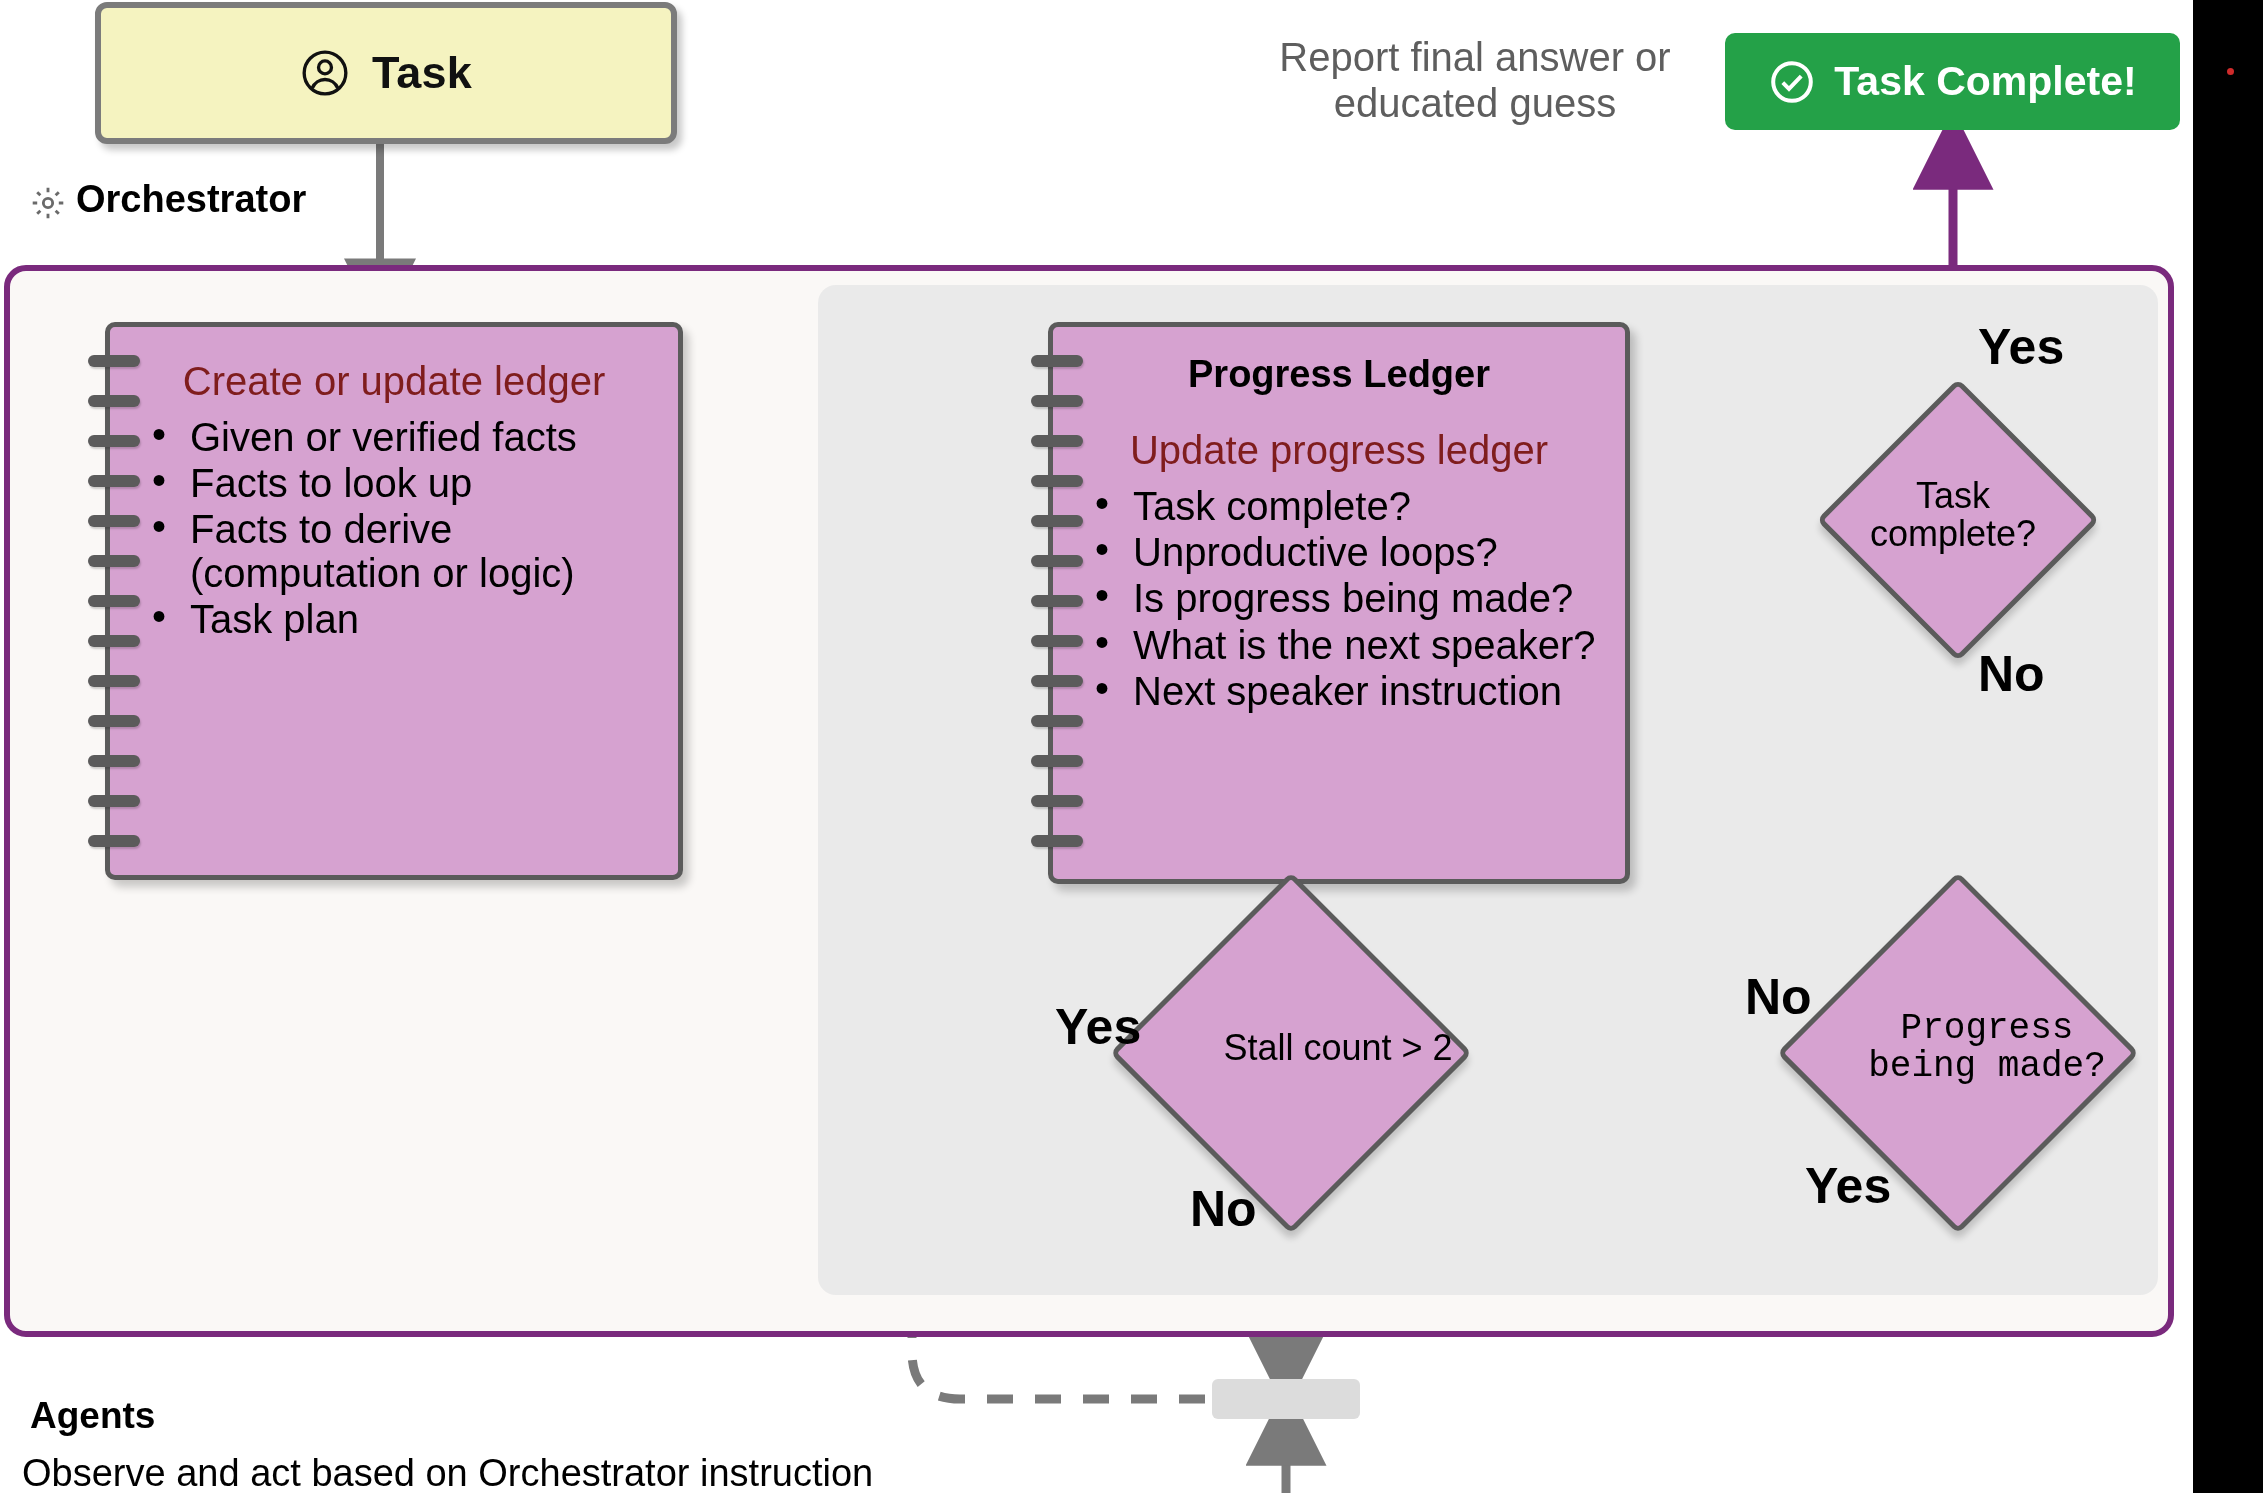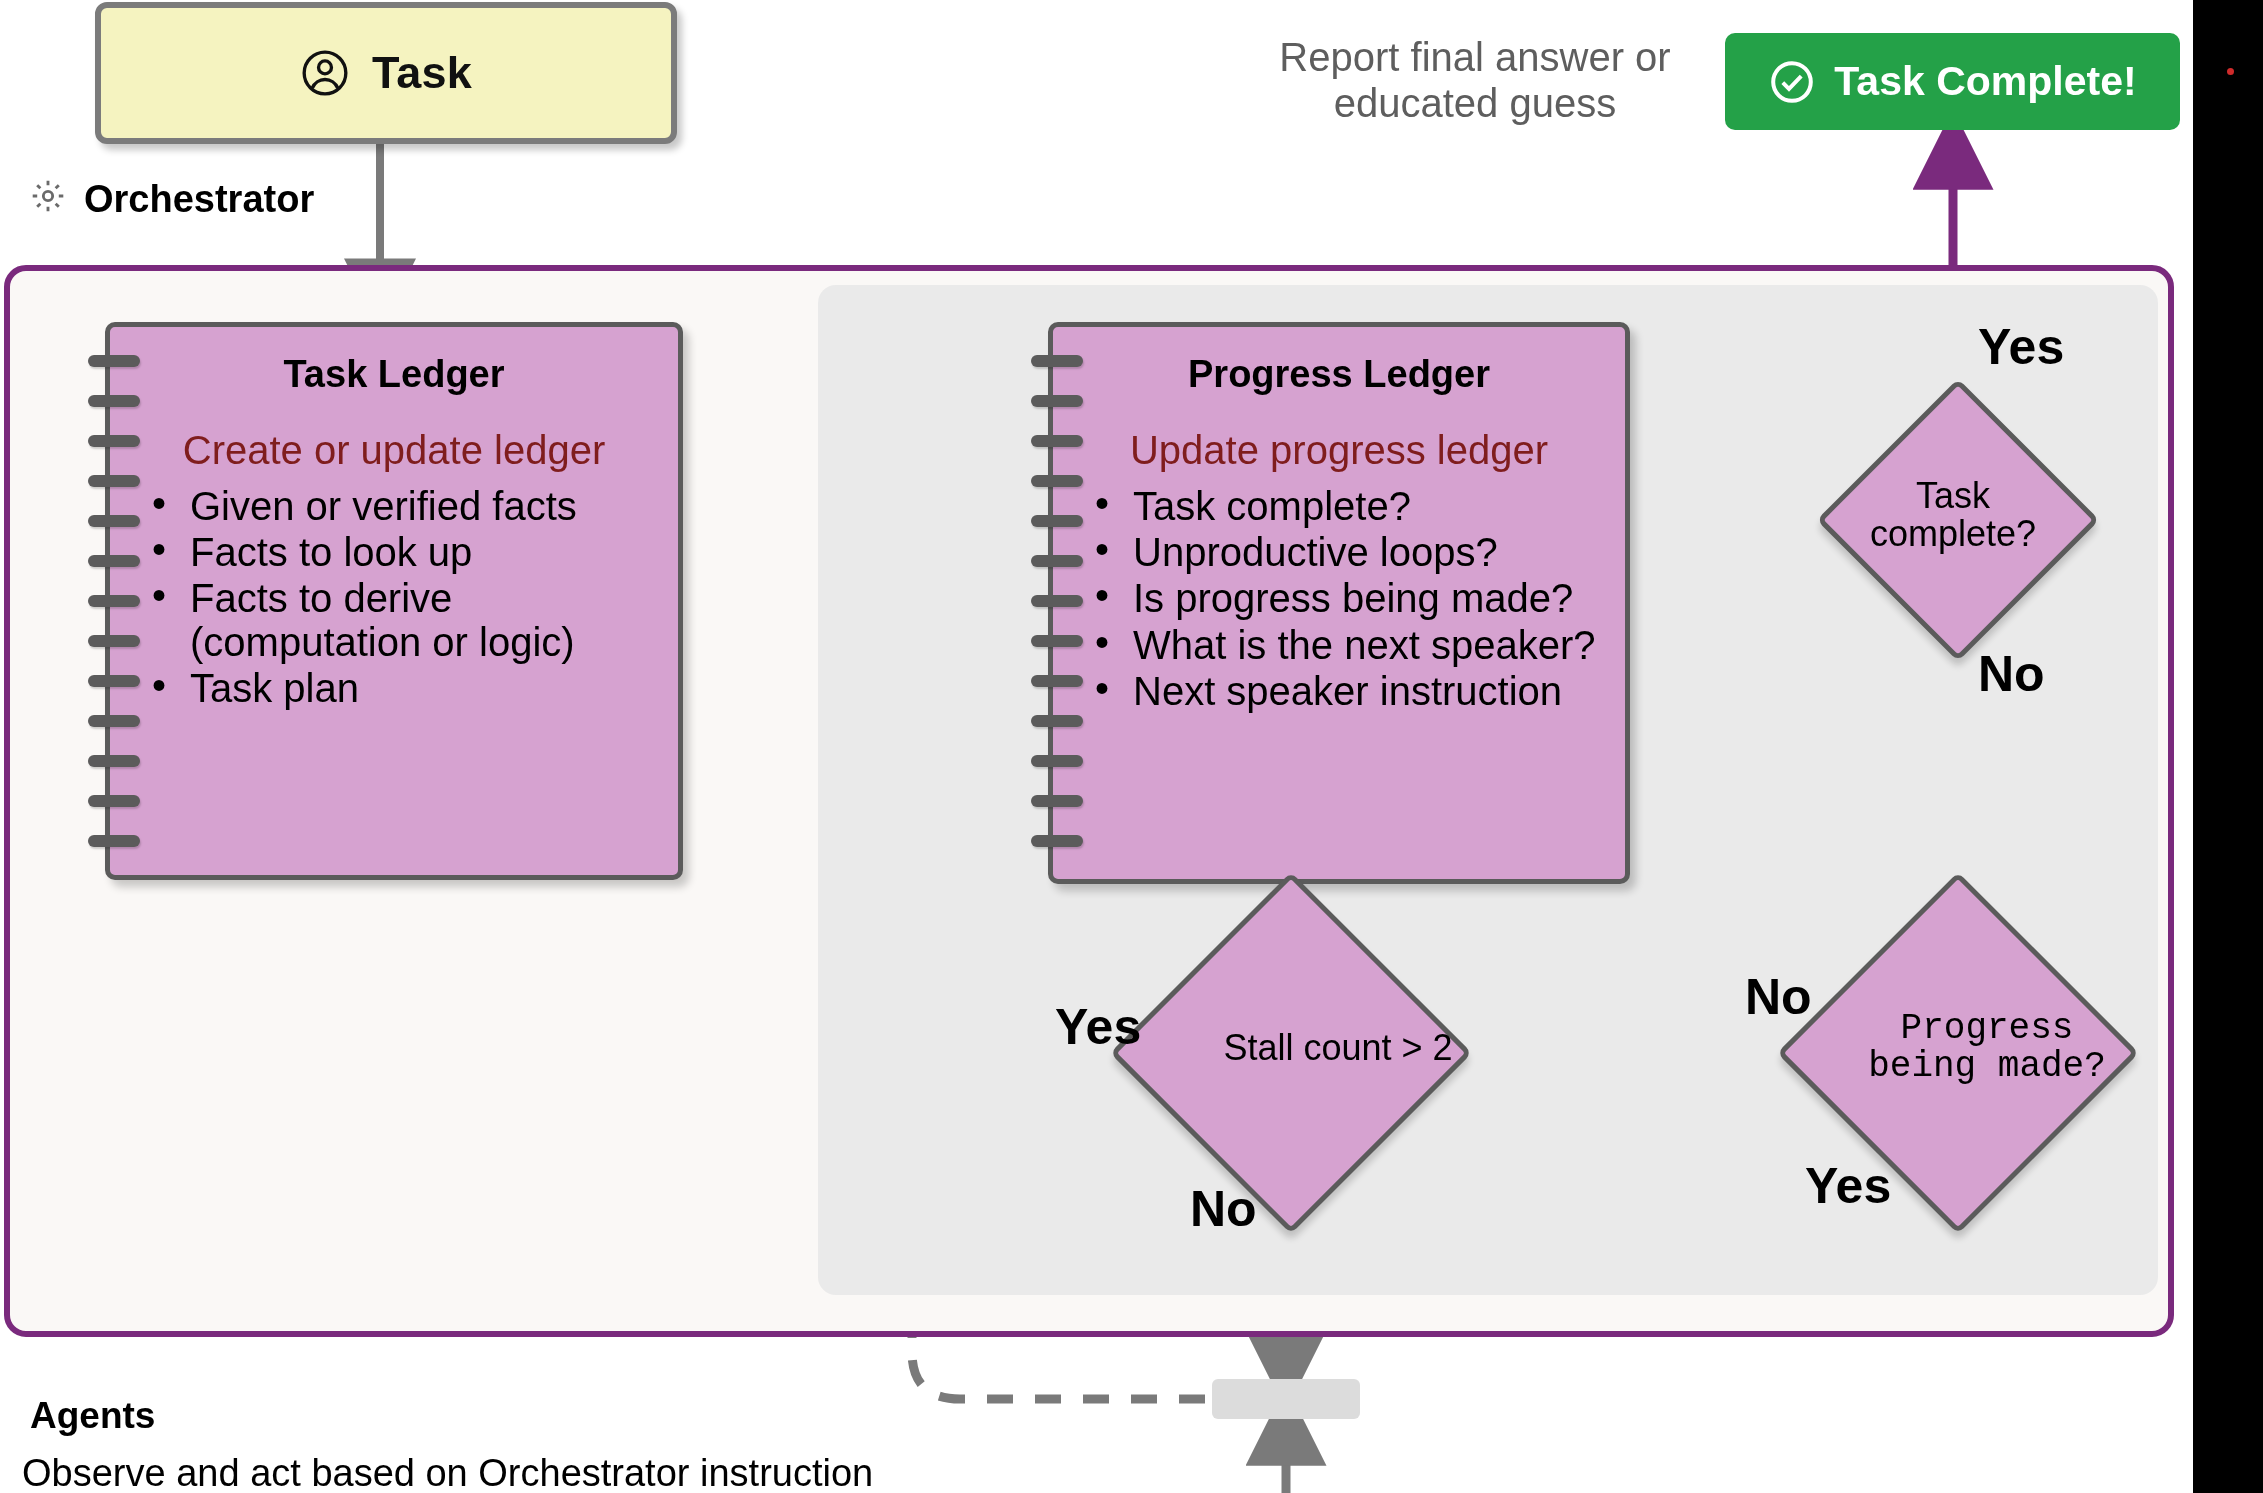--- a/index.html
+++ b/index.html
@@ -14,21 +14,21 @@
               right:29px;top:68px;}
 
   
   .task-card{position:absolute;left:95px;top:2px;width:570px;height:130px;
              background:#f5f3c0;border:6px solid #7b7b7b;border-radius:12px;
              box-shadow:5px 6px 7px rgba(0,0,0,.22);
              display:flex;align-items:center;justify-content:center;gap:22px;}
   .task-card .label{font-size:45px;font-weight:bold;color:#111;letter-spacing:.2px;}
 
   
-  .orch-label{position:absolute;left:30px;top:178px;display:flex;align-items:flex-start;gap:18px;}
+  .orch-label{position:absolute;left:30px;top:178px;display:flex;align-items:flex-end;gap:10px;}
   .orch-label .txt{font-size:38px;font-weight:bold;color:#000;}
 
   
   .orch-box{position:absolute;left:4px;top:265px;width:2158px;height:1060px;
             background:#faf8f6;border:6px solid #7a2a7d;border-radius:22px;}
   
   .inner-panel{position:absolute;left:818px;top:285px;width:1340px;height:1010px;
                background:#eaeaea;border-radius:18px;}
 
   
@@ -161,21 +161,20 @@
       <i style="top:160px"></i>
         <i style="top:200px"></i>
         <i style="top:240px"></i>
         <i style="top:280px"></i>
       <i style="top:320px"></i>
         <i style="top:360px"></i>
         <i style="top:400px"></i>
         <i style="top:440px"></i>
       <i style="top:480px"></i>
     </div>
-    <div class="ltitle">Task Ledger</div>
     <div class="lsub">Create or update ledger</div>
     <ul>
       <li>Given or verified facts</li>
       <li>Facts to look up</li>
       <li>Facts to derive (computation or logic)</li>
       <li>Task plan</li>
     </ul>
   </div>
 
   <div class="ledger" style="left:1048px;top:322px;width:572px;height:552px;">

